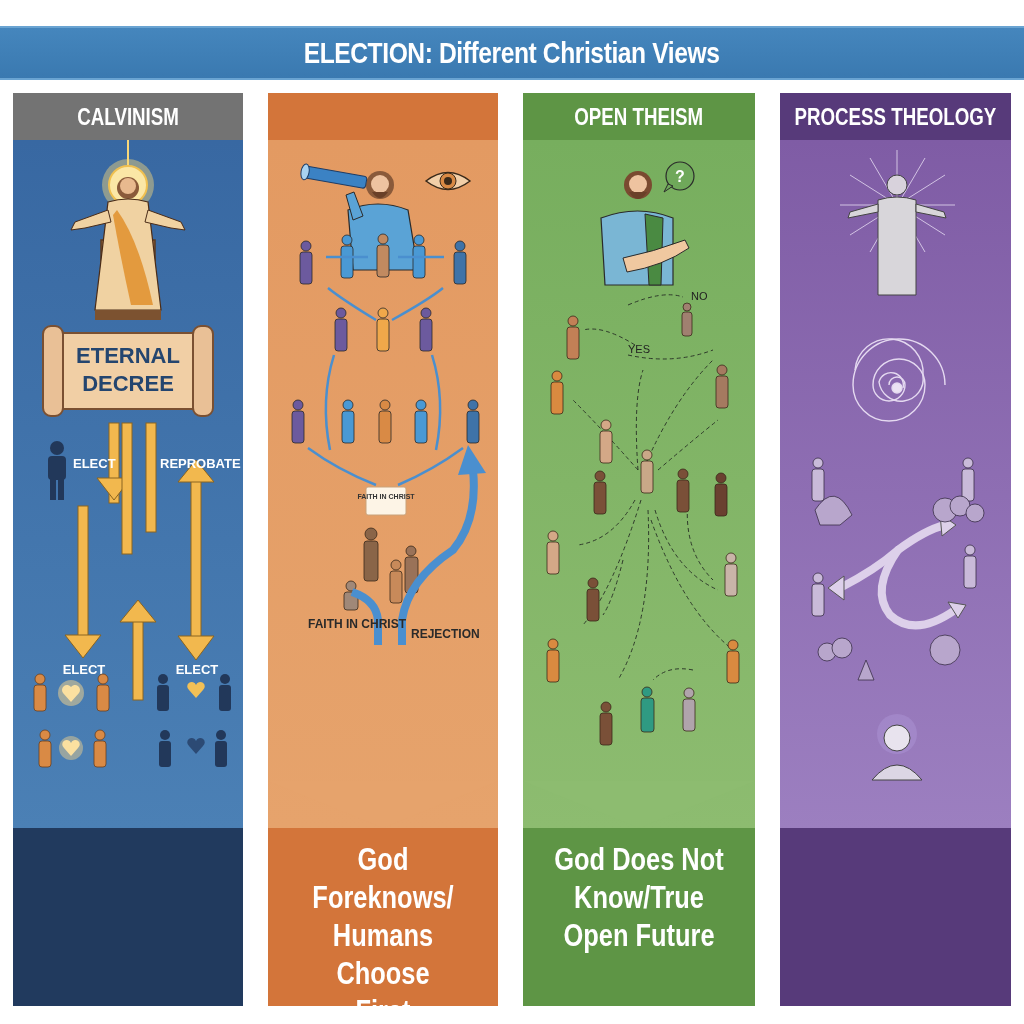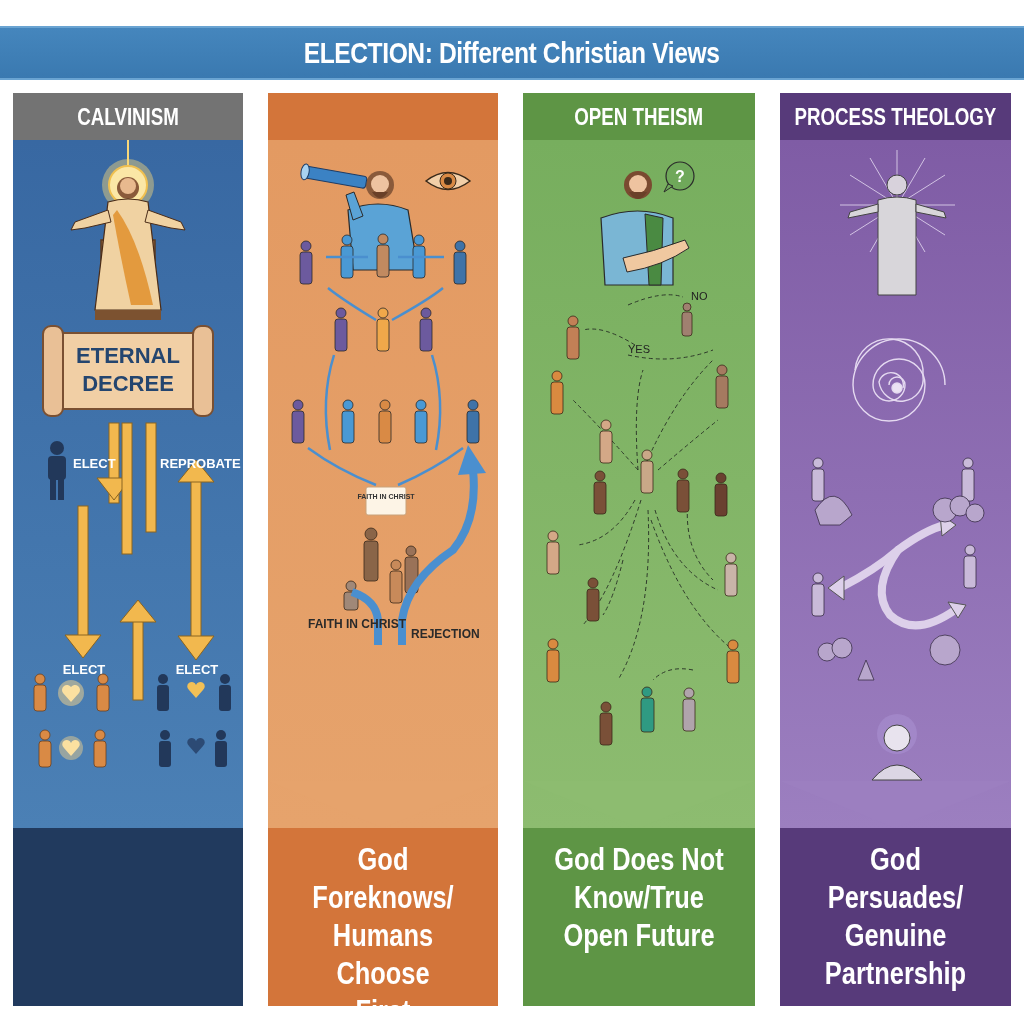--- a/index.html
+++ b/index.html
@@ -452,21 +452,13 @@
         <circle cx="165" cy="510" r="15"></circle>
         <path d="M35,370 Q55,340 72,375 L60,385 L40,385 Z"></path>
       </g>
       <g>
         <circle cx="117" cy="594" r="20" fill="#a98fd0" opacity="0.6"></circle>
         <circle cx="117" cy="598" r="13" fill="#e8e3ee" stroke="#444"></circle>
         <path d="M92,640 Q117,610 142,640 Z" fill="#dcd6e4" stroke="#444"></path>
       </g>
     </svg>
   </div>
-  <div class="foot">
-    <svg class="chev" width="231" height="60" viewBox="0 0 231 60">
-        <polygon points="0,0 231,0 115,47" fill="#9c7fc0"></polygon>
-      </svg>
-    <div class="summary">God Persuades/
-Genuine
-Partnership</div>
-  </div>
 </div>
 
 </body></html>

